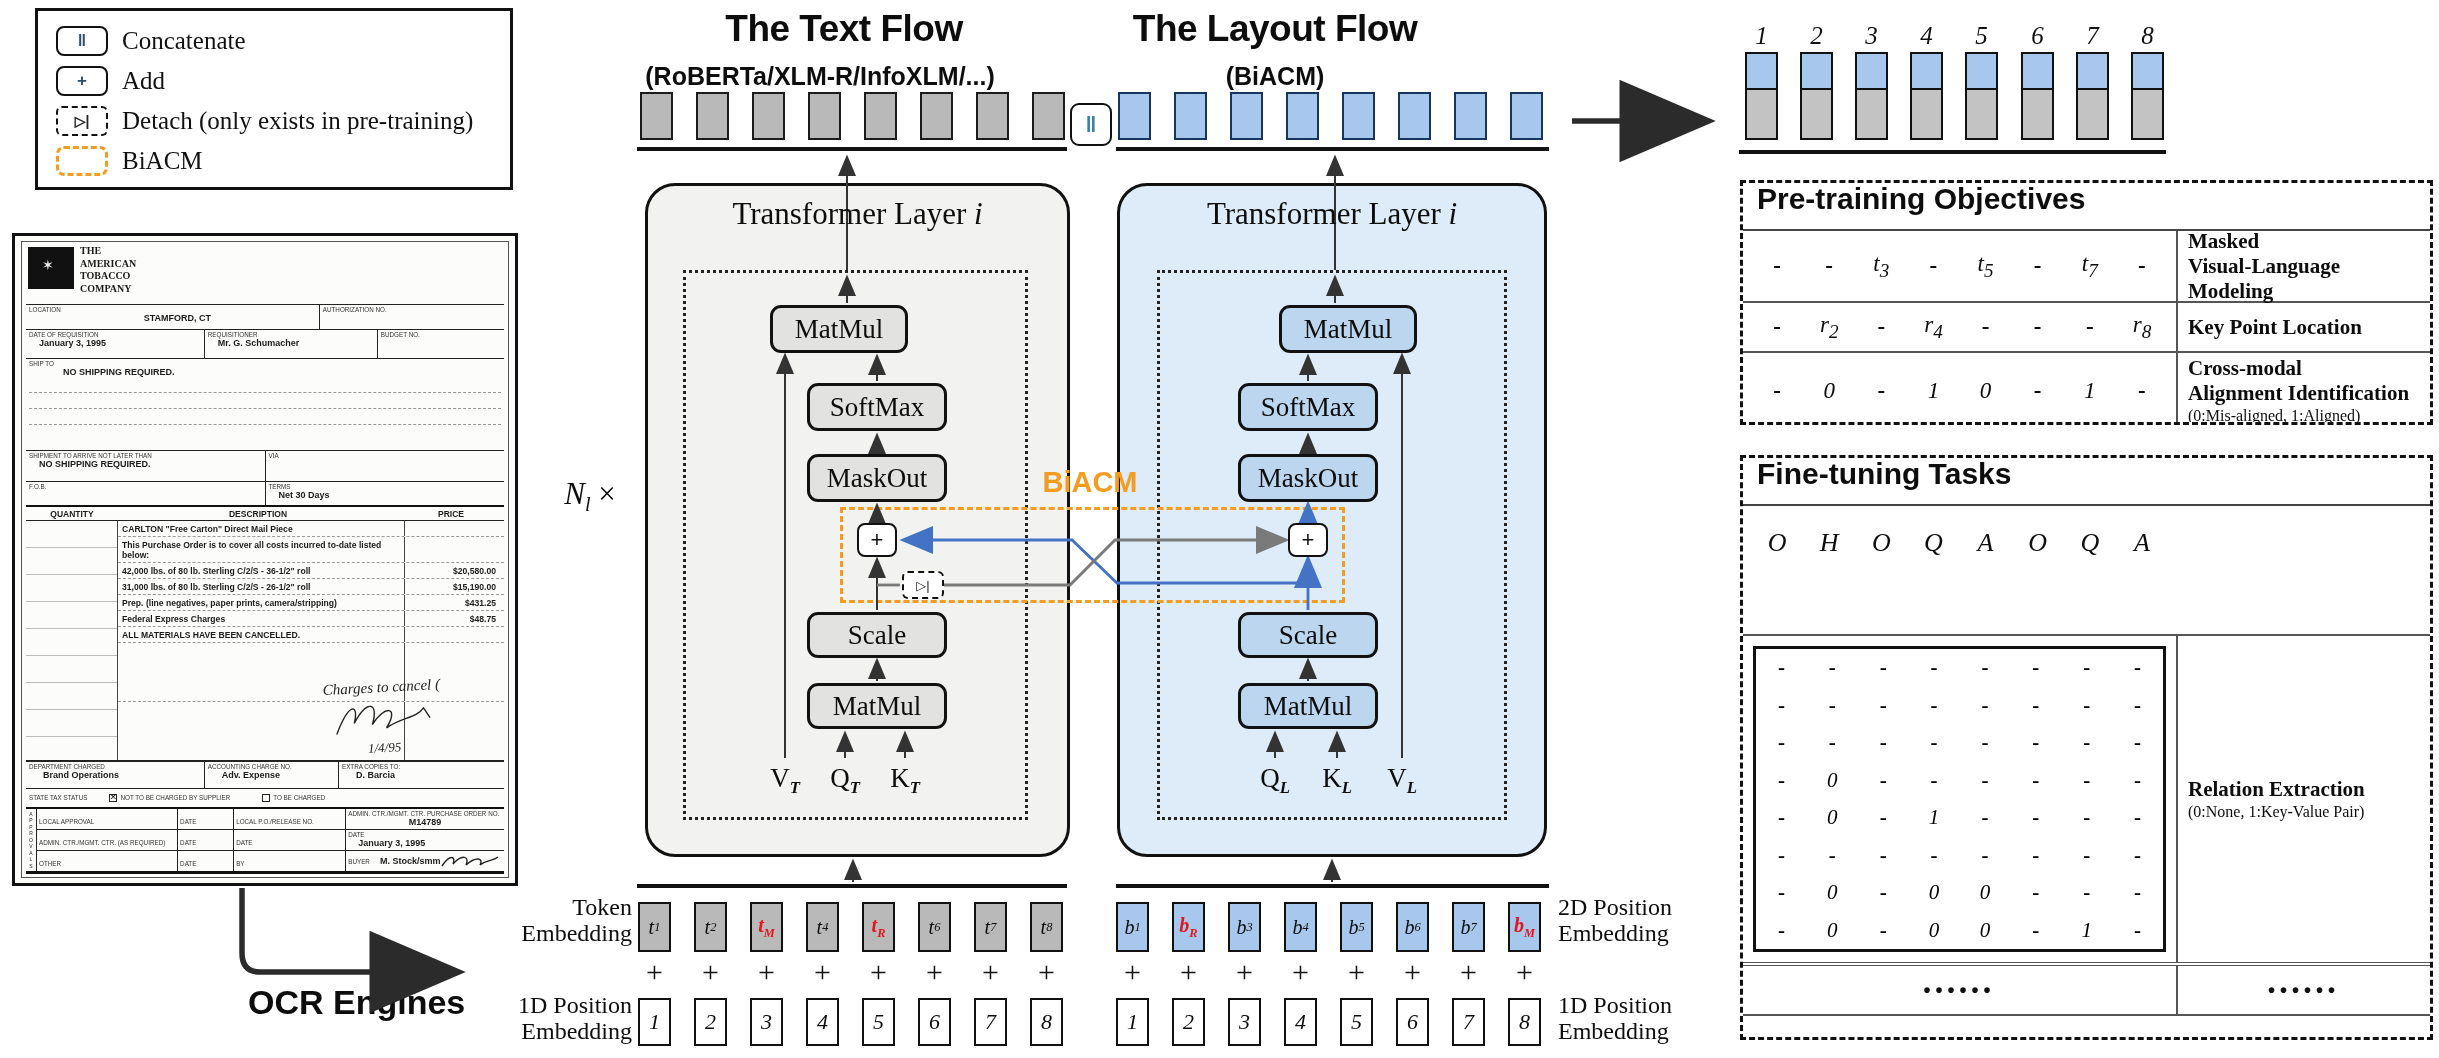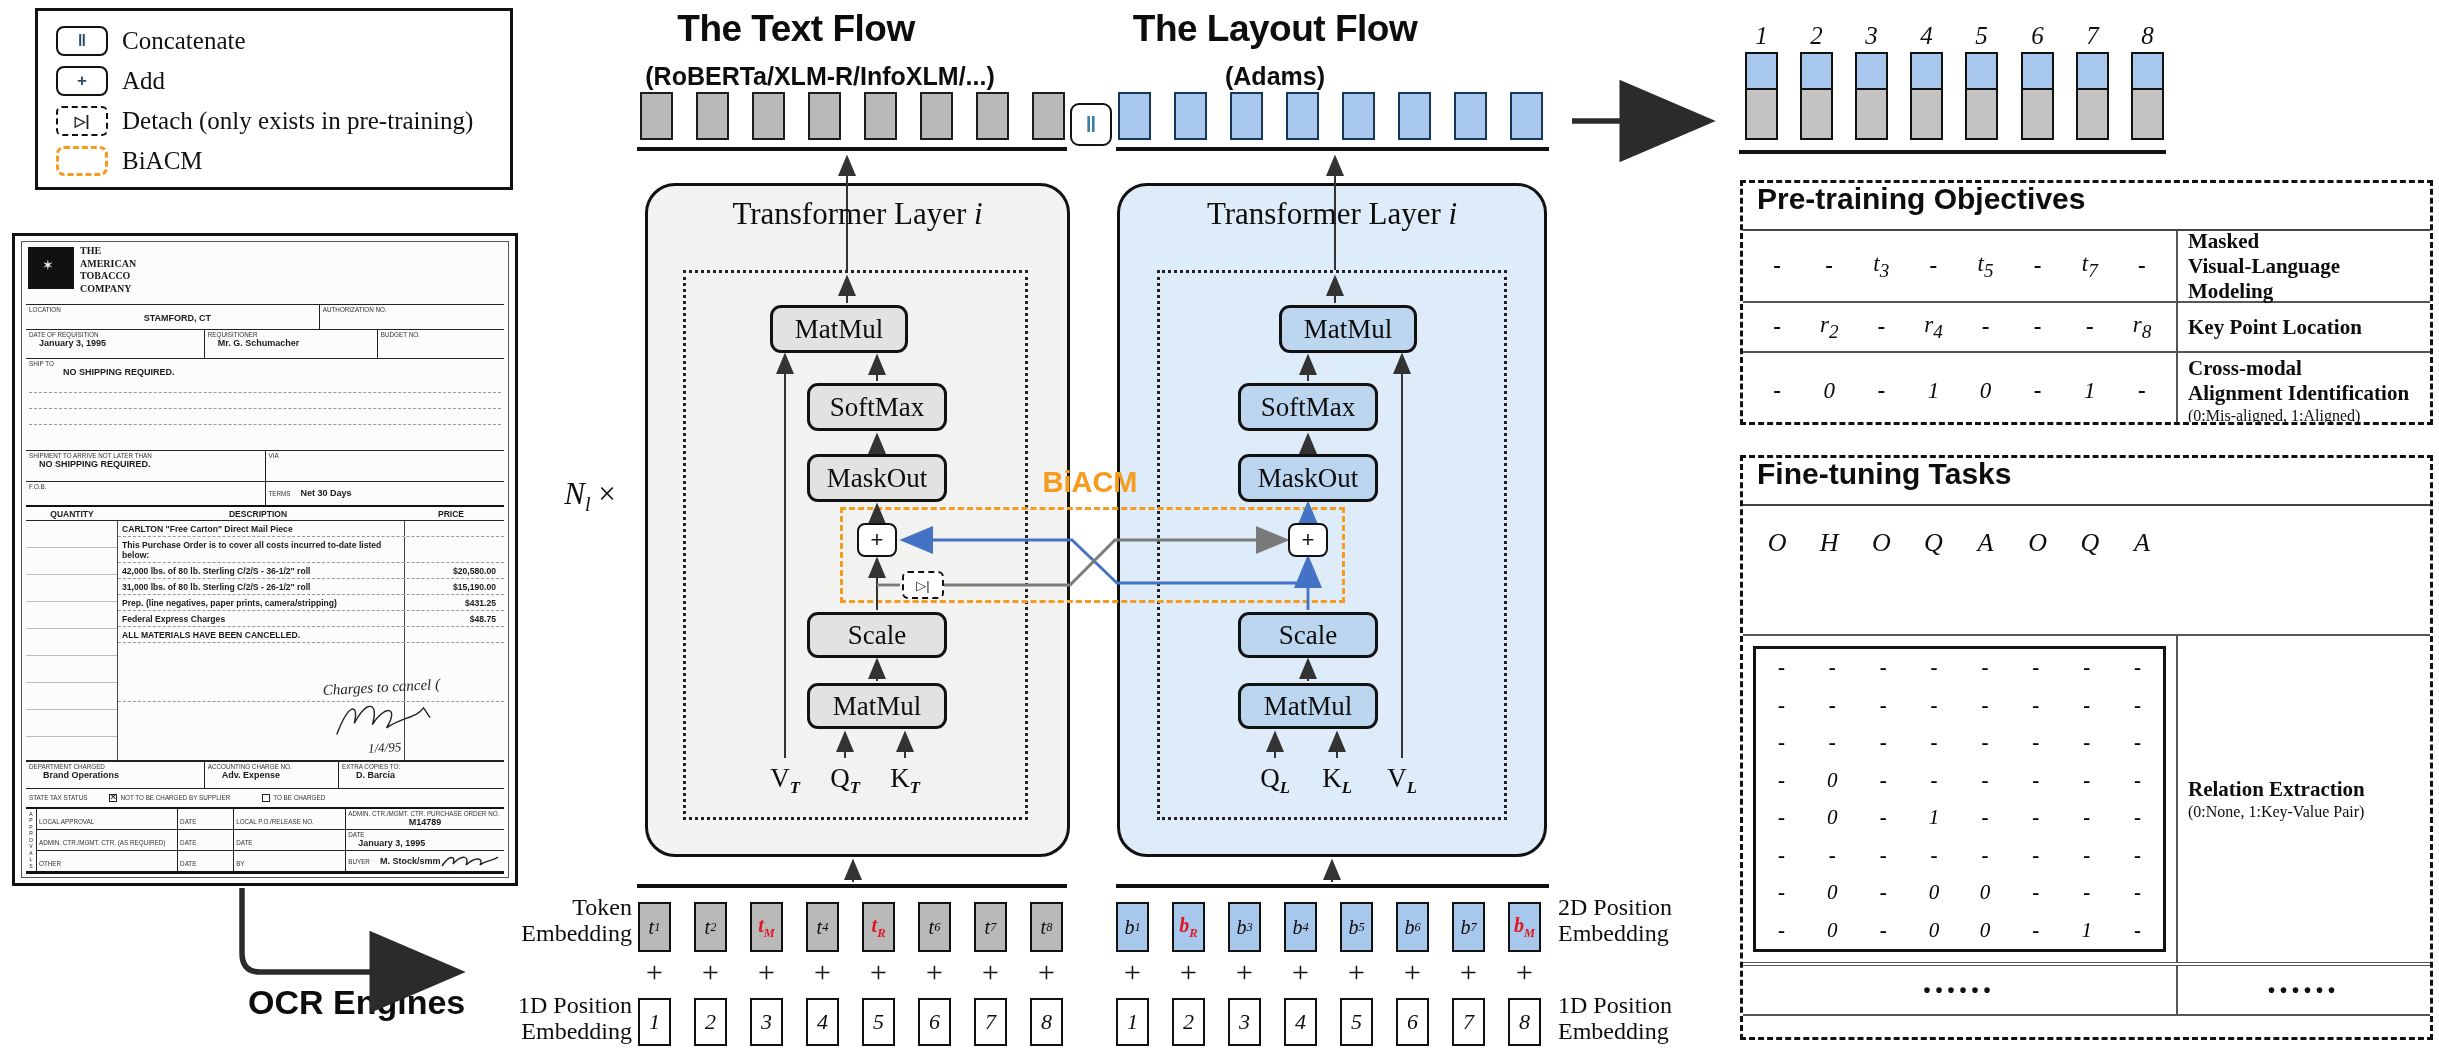--- a/index.html
+++ b/index.html
@@ -294,21 +294,21 @@
             <span class="dv">NO SHIPPING REQUIRED.</span>
           </div>
         <div class="dcell" style="flex:1">
             <span class="dl">VIA</span>
           </div>
       </div>
       <div class="drow" style="height:25px">
         <div class="dcell" style="flex:1">
             <span class="dl">F.O.B.</span>
           </div>
-        <div class="dcell" style="flex:1;flex-direction:row;align-items:center">
+        <div class="dcell" style="flex:1;flex-direction:column;align-items:flex-start">
             <span class="dl">TERMS</span>
             <span class="dv">Net 30 Days</span>
           </div>
       </div>
       <div class="dthead">
         <div style="width:92px">QUANTITY</div>
         <div style="flex:1">DESCRIPTION</div>
         <div style="width:106px">PRICE</div>
       </div>
       <div class="dtbody" style="height:250px">
@@ -425,24 +425,24 @@
                 </svg>
             </div>
           </div>
         </div>
       </div>
     </div>
   </div>
 
   <div class="ocr-label">OCR Engines</div>
 
-  <div class="flow-title" style="left:576px;top:8px;width:440px">The Text Flow</div>
+  <div class="flow-title" style="left:624px;top:8px;width:440px">The Text Flow</div>
   <div class="flow-sub" style="left:600px;top:62px;width:440px">(RoBERTa/XLM-R/InfoXLM/...)</div>
   <div class="flow-title" style="left:1055px;top:8px;width:440px">The Layout Flow</div>
-  <div class="flow-sub" style="left:1055px;top:62px;width:440px">(Adams)</div>
+  <div class="flow-sub" style="left:1055px;top:62px;width:440px">(BiACM)</div>
 
   <div id="topGray">
       <div class="ttok g" style="left:640px"></div>
       <div class="ttok g" style="left:696px"></div>
       <div class="ttok g" style="left:752px"></div>
       <div class="ttok g" style="left:808px"></div>
       <div class="ttok g" style="left:864px"></div>
       <div class="ttok g" style="left:920px"></div>
       <div class="ttok g" style="left:976px"></div>
       <div class="ttok g" style="left:1032px"></div>

